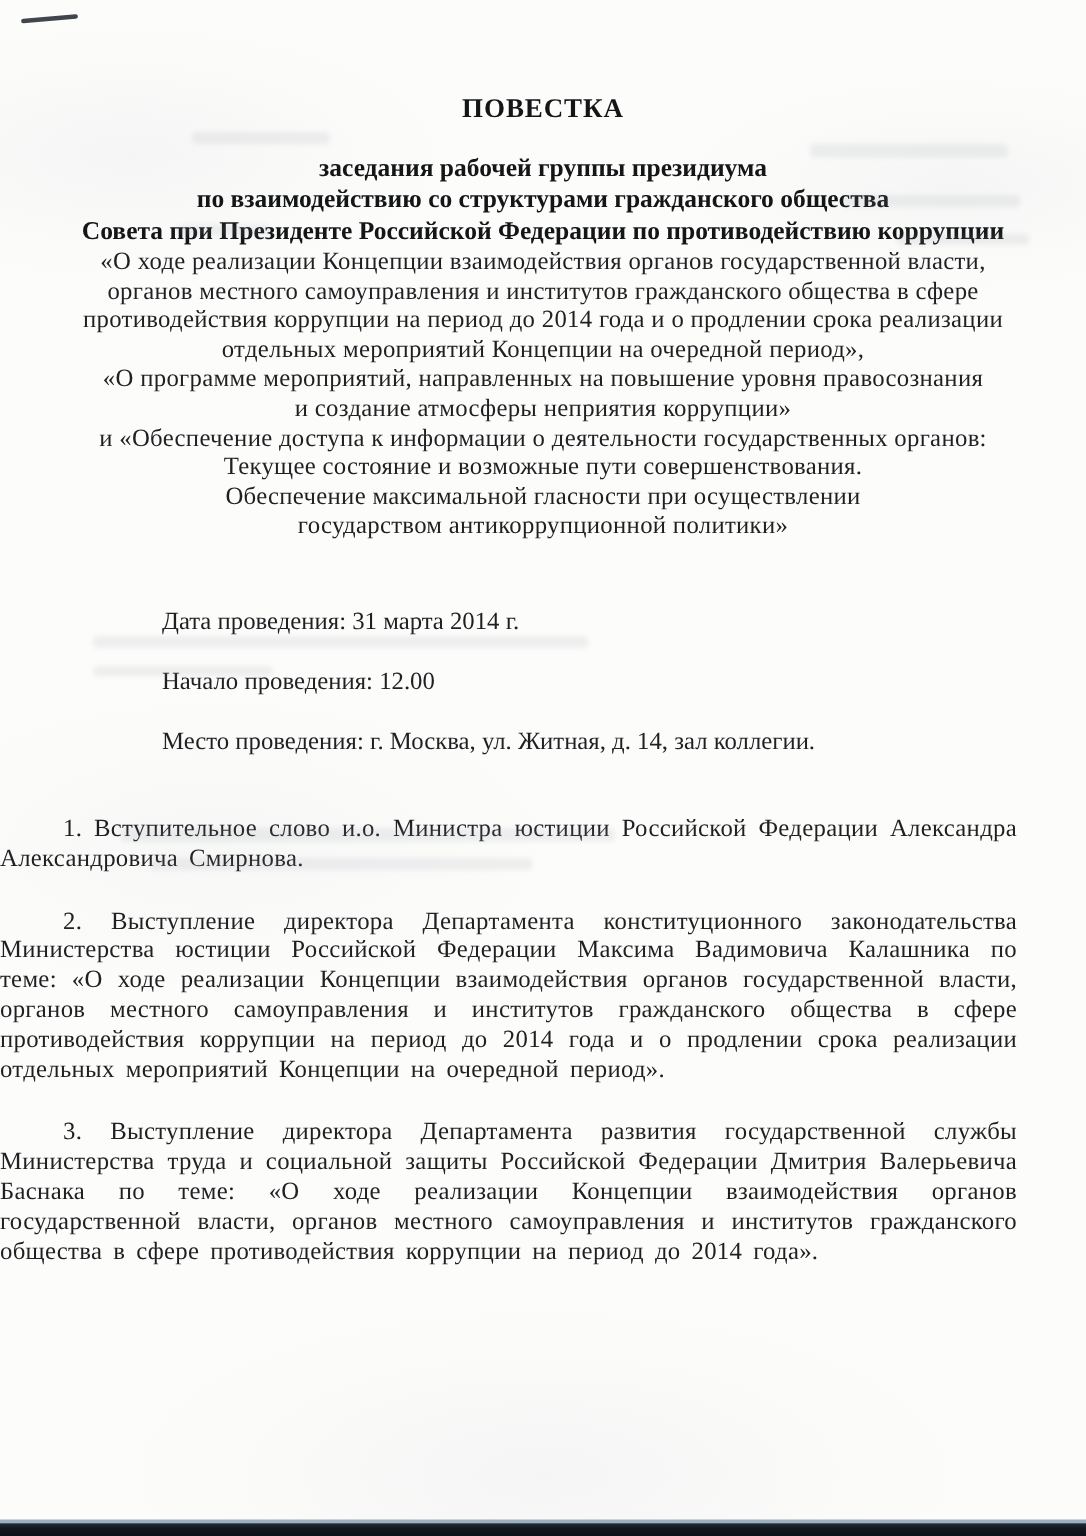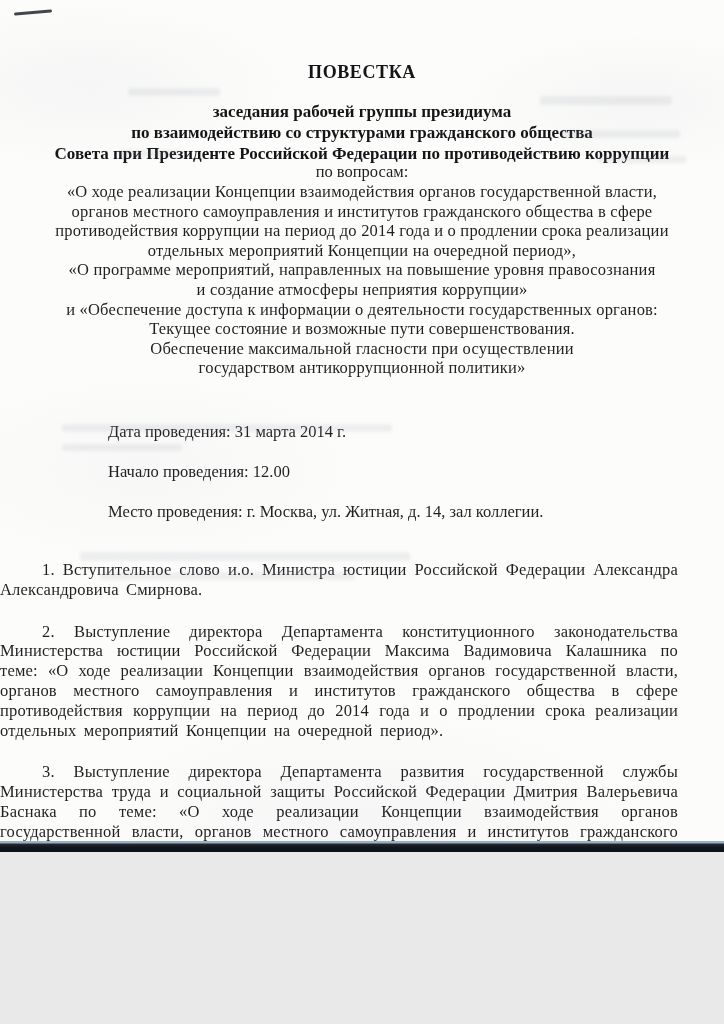--- a/index.html
+++ b/index.html
@@ -3,21 +3,21 @@
 <meta charset="utf-8">
 <title>Scanned agenda document</title>
 <style>
   * { margin: 0; padding: 0; box-sizing: border-box; }
 
   html, body { background: #e9e9e9; }
 
   .page {
     position: relative;
     width: 724px;
-    height: 852px;
+    height: 1024px;
     margin: 0 auto;
     overflow: hidden;
     color: #1f2022;
     font-family: "Liberation Serif", "DejaVu Serif", serif;
     background: #fcfcfb;
     background-image:
       radial-gradient(ellipse 300px 120px at 12% 10%, rgba(120,125,135,0.05), transparent 70%),
       radial-gradient(ellipse 260px 100px at 88% 12%, rgba(120,125,135,0.05), transparent 70%),
       radial-gradient(ellipse 320px 140px at 20% 55%, rgba(120,125,135,0.04), transparent 70%),
       radial-gradient(ellipse 400px 160px at 50% 96%, rgba(120,125,135,0.05), transparent 70%);
@@ -126,21 +126,20 @@
   <div class="pen-mark"></div>
 
   <h1 class="doc-title">ПОВЕСТКА</h1>
 
   <div class="heading-block">
     <div>заседания рабочей группы президиума</div>
     <div>по взаимодействию со структурами гражданского общества</div>
     <div>Совета при Президенте Российской Федерации по противодействию коррупции</div>
   </div>
 
-  <div class="questions-intro">по вопросам:</div>
 
   <div class="questions-block">
     <div>«О ходе реализации Концепции взаимодействия органов государственной власти,</div>
     <div>органов местного самоуправления и институтов гражданского общества в сфере</div>
     <div>противодействия коррупции на период до 2014 года и о продлении срока реализации</div>
     <div>отдельных мероприятий Концепции на очередной период»,</div>
     <div>«О программе мероприятий, направленных на повышение уровня правосознания</div>
     <div>и создание атмосферы неприятия коррупции»</div>
     <div>и «Обеспечение доступа к информации о деятельности государственных органов:</div>
     <div>Текущее состояние и возможные пути совершенствования.</div>

